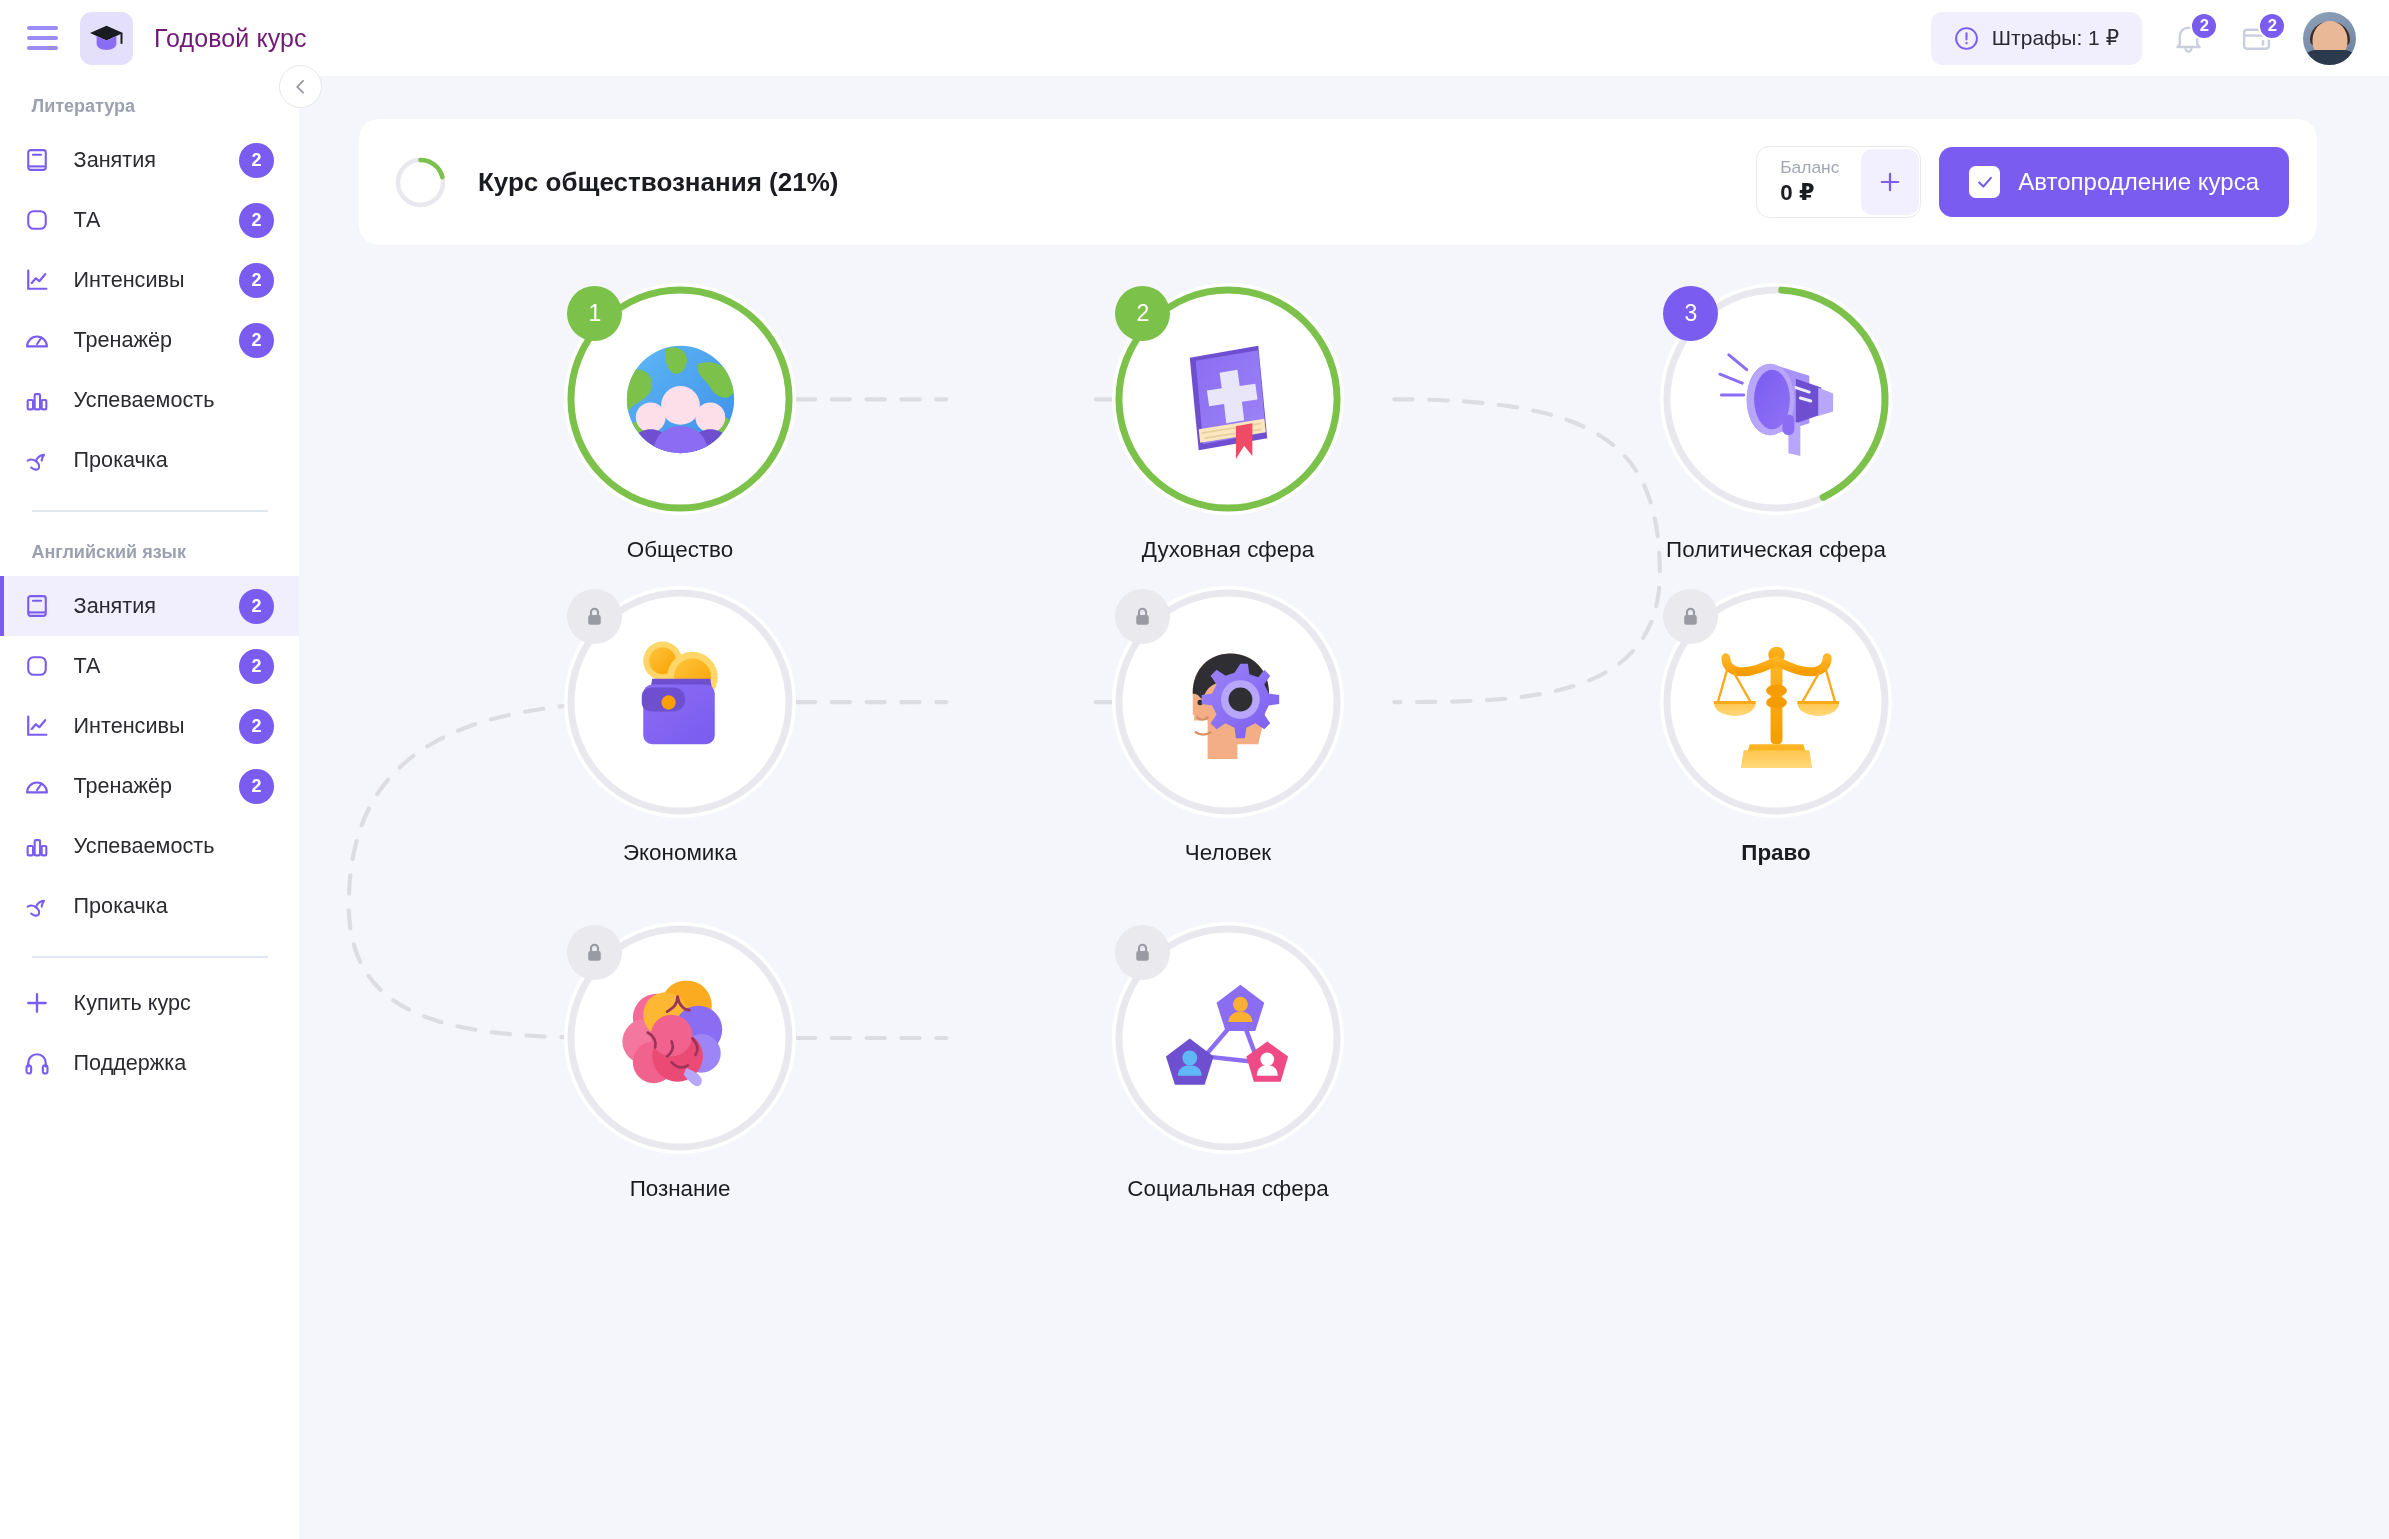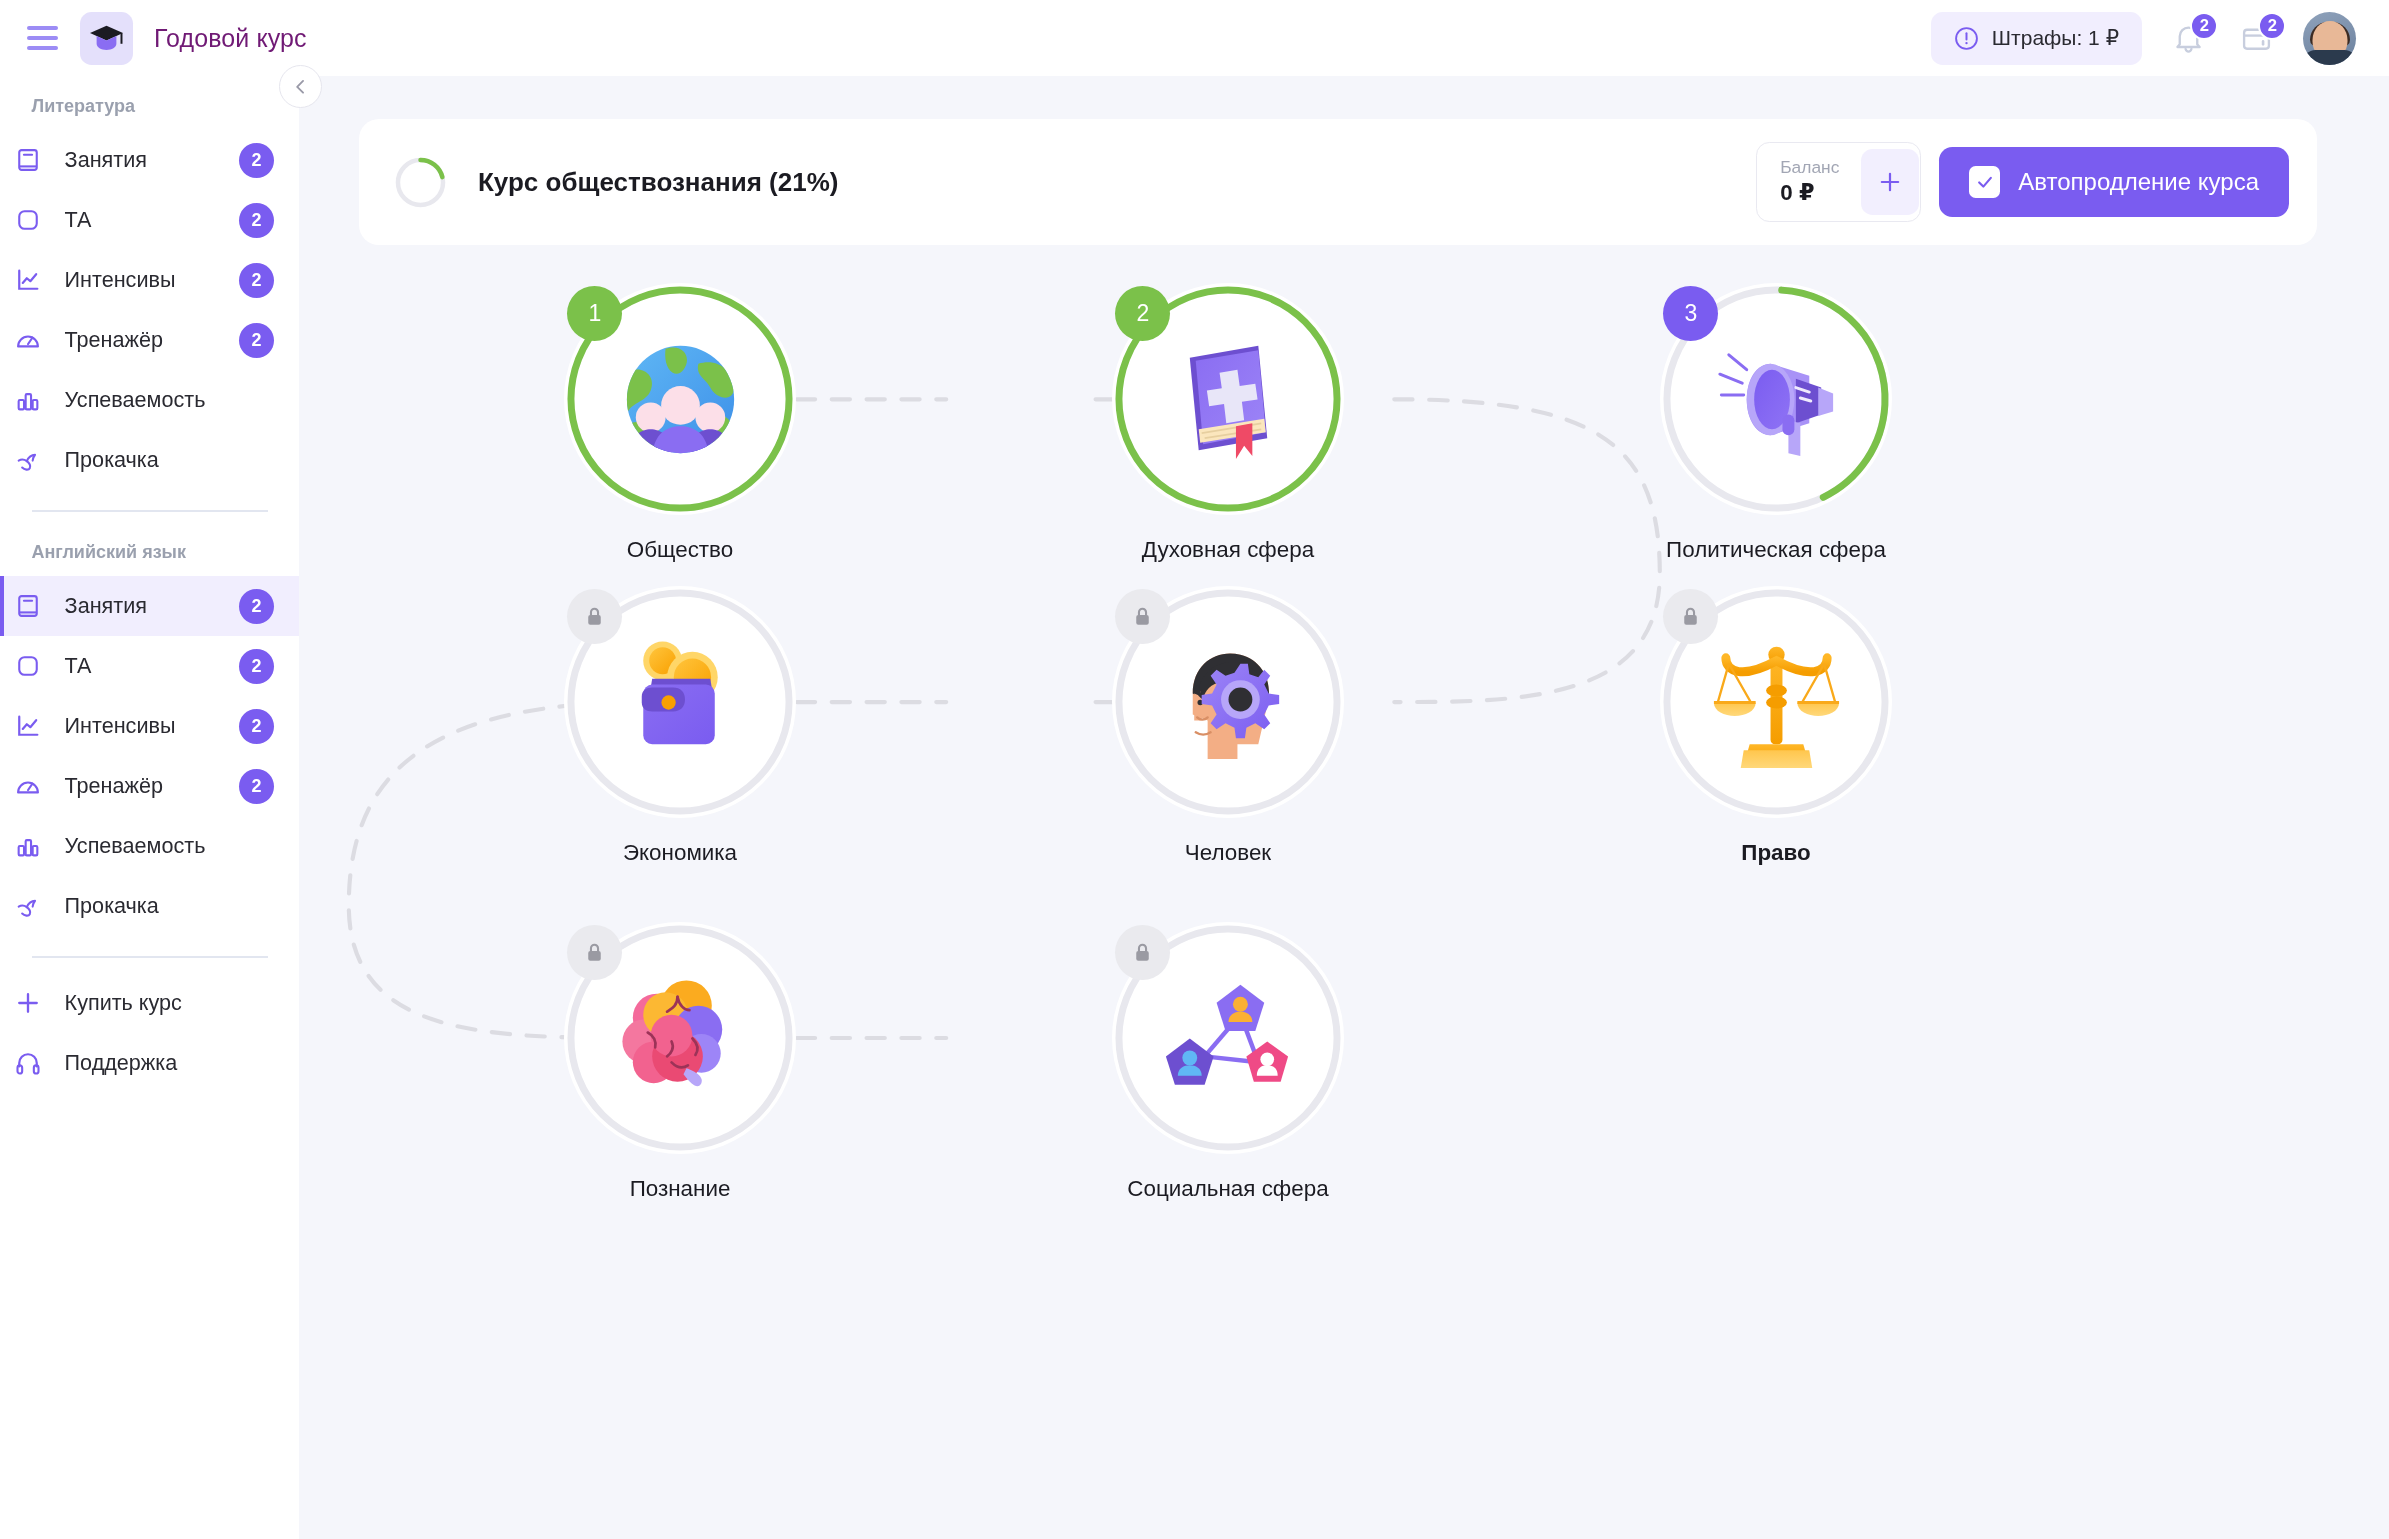--- a/index.html
+++ b/index.html
@@ -92,21 +92,21 @@
   }
   .group-title {
     font-size: 18px; color: #9aa0ae;
     padding: 15px 0 13.3px 31.5px;
     font-weight: bold;
   }
   .nav-item {
     position: relative;
     display: flex; align-items: center;
     height: 60px;
-    padding-left: 13px; padding-right: 25px;
+    padding-left: 22px; padding-right: 25px;
     cursor: pointer;
     text-align: center;
   }
   .nav-item.active { background: #f1eefe; }
   .nav-item.active::before {
     content: ""; position: absolute; left: 0; top: 0;
     width: 4.1px; height: 100%; background: #7a5cf0;
   }
   .nav-icon { width: 30px; height: 30px; flex: none; display:flex; align-items:center; justify-content:center; }
   .nav-label { margin-left: 21.6px; font-size: 21.6px; color: #2a2a31; white-space: nowrap; }
@@ -156,21 +156,21 @@
     margin-left: 31px;
     font-size: 26px; font-weight: bold; color: #1b1b22;
     white-space: nowrap;
   }
   .card-right { margin-left: auto; display: flex; align-items: center; gap: 18px; }
 
   .balance-box {
     display: flex; align-items: center;
     border: 1.7px solid #e9e9f1;
     border-radius: 13.3px;
-    height: 80px;
+    height: 72px;
     padding-left: 23px;
     cursor: pointer;
   }
   .balance-text { display: flex; flex-direction: column; justify-content: center; padding-right: 21.6px; }
   .balance-label { font-size: 17.4px; color: #a2a6b4; line-height: 1.25; }
   .balance-value { font-size: 22.4px; font-weight: bold; color: #1b1b22; line-height: 1.25; }
   .balance-plus {
     width: 58px; height: 66px; margin: 0 0.8px 0 0;
     background: #f2effe; border-radius: 11.6px;
     display: flex; align-items: center; justify-content: center;

